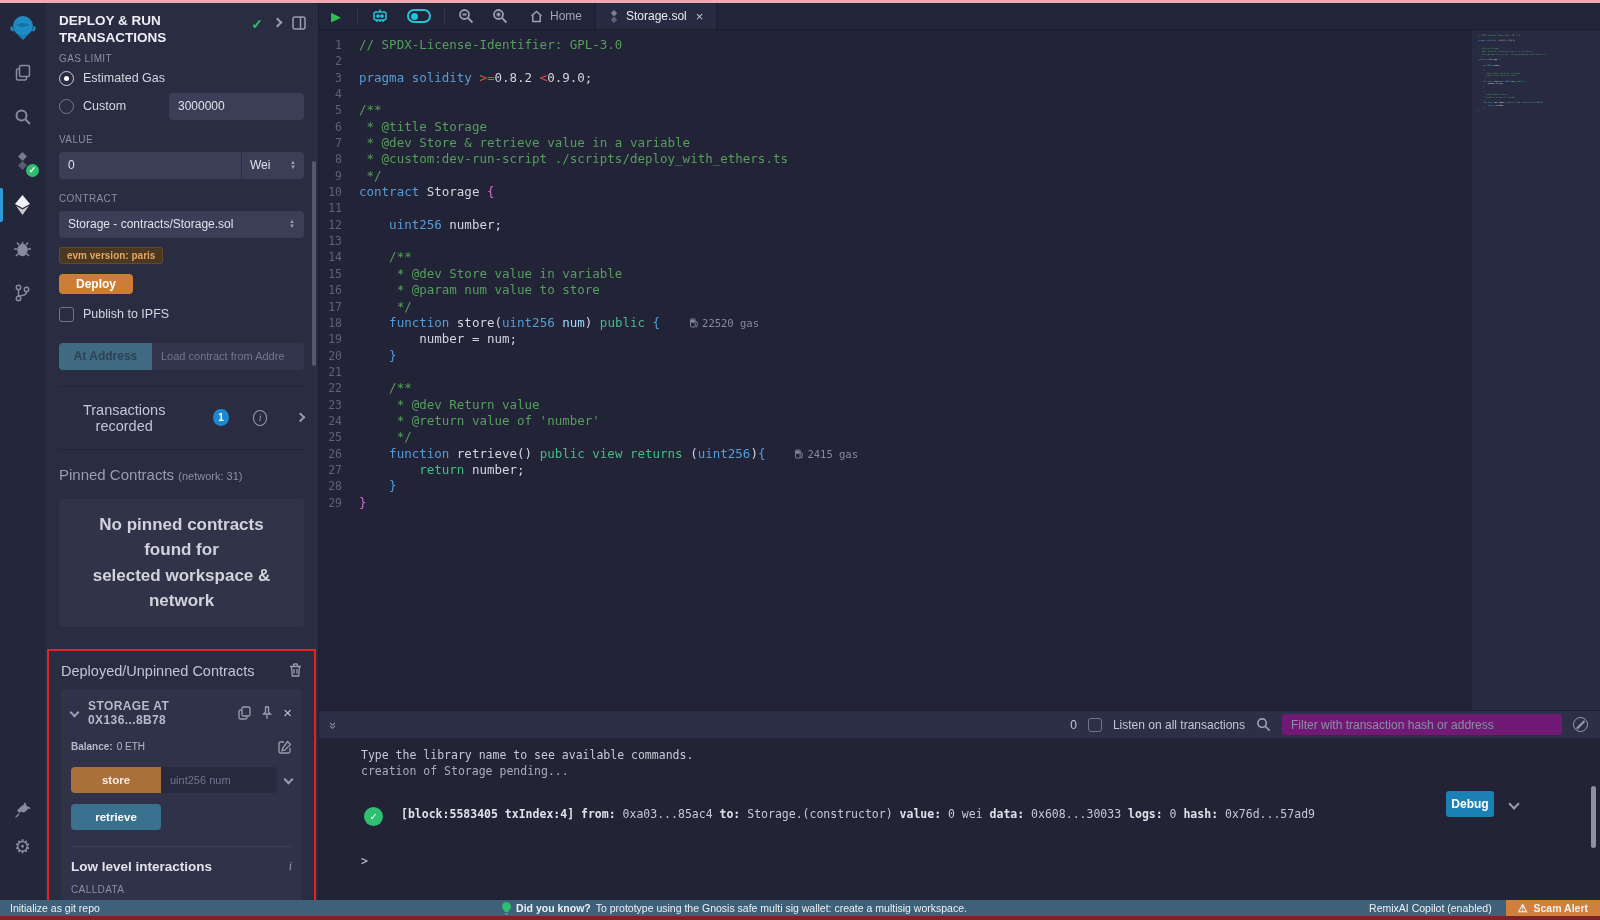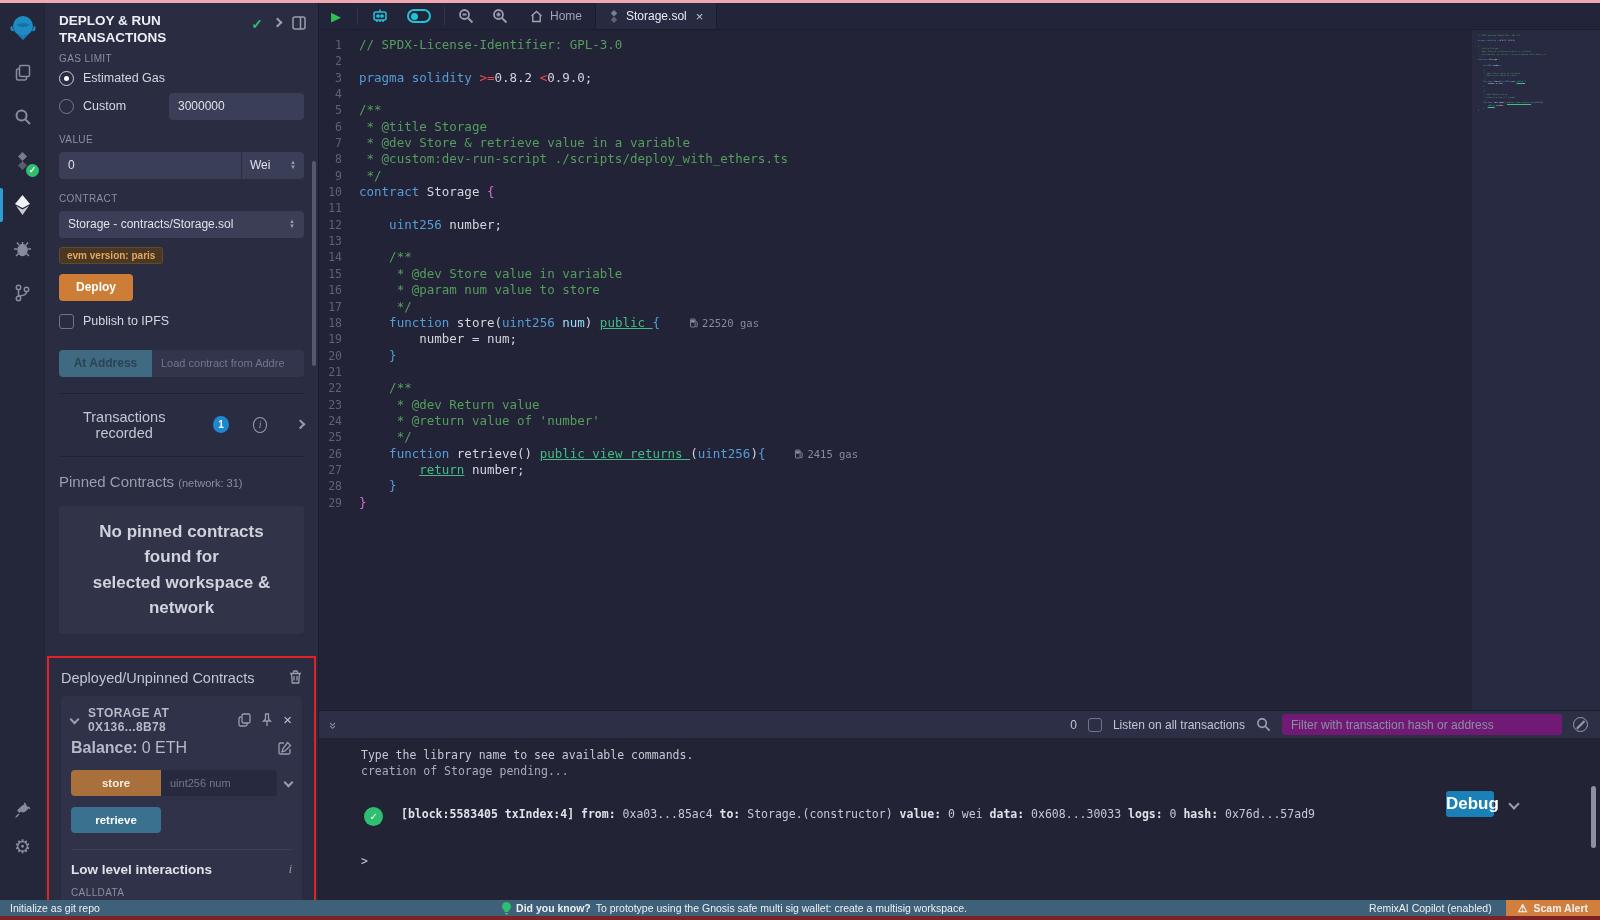--- a/index.html
+++ b/index.html
@@ -45,21 +45,21 @@
   .value-row { display:flex; gap:1px; }
   .value-input { flex:1; border-radius:4px 0 0 4px; }
   .unit-box { width:62px; background:#3a3e57; border-radius:0 4px 4px 0; display:flex; align-items:center;
               justify-content:space-between; padding:0 8px; font-size:12px; color:#dfe1ea; cursor:pointer; }
   .stepper { display:flex; flex-direction:column; font-size:6px; color:#9a9dae; line-height:5px; }
   .select-box { width:100%; background:#3a3e57; border-radius:4px; height:27px; display:flex; align-items:center;
                 justify-content:space-between; padding:0 9px; font-size:12px; color:#dfe1ea; cursor:pointer; }
   .evm-badge { display:inline-block; margin-top:9px; background:#4a3823; color:#e3a75f; border:1px solid #63492a;
                font-size:10px; font-weight:bold; padding:2px 7px; border-radius:3px; }
   .btn { border:none; border-radius:4px; cursor:pointer; font-family:"Liberation Sans",sans-serif; }
-  .deploy-btn { display:block; margin-top:10px; width:74px; height:27px; background:#cd7d35; color:#fff;
+  .deploy-btn { display:block; margin-top:10px; width:74px; height:20px; background:#cd7d35; color:#fff;
                 font-size:12px; font-weight:bold; }
   .chk-row { display:flex; align-items:center; gap:9px; margin-top:13px; }
   .chk { width:15px; height:15px; border:1px solid #70748a; border-radius:3px; background:transparent; }
   .chk-lbl { font-size:12.5px; }
   .ataddr-row { display:flex; margin-top:21px; }
   .ataddr-btn { width:93px; height:27px; background:#3f6a82; color:#2c4356; font-size:12px; font-weight:bold;
                 border-radius:4px 0 0 4px; }
   .ataddr-input { flex:1; min-width:0; border-radius:0 4px 4px 0; background:#32354b; font-size:11px; }
   .hr { height:1px; background:#20223a; margin-top:16px; }
   .trans-row { display:flex; align-items:center; gap:24px; padding:15px 0;text-align:center; }
@@ -74,21 +74,21 @@
                 font-size:17px; font-weight:bold; color:#d0d2dc; line-height:1.5; }
   .red-box { border:2px solid #e42222; margin:22px -12px 0 -12px; padding:8px 12px 30px 12px; }
   .dep-head { display:flex; align-items:flex-start; padding:4px 0 10px 0; }
   .dep-title { font-size:14.5px; color:#c2c5d2; }
   .icon-btn { color:#9a9dae; background:none; border:none; cursor:pointer; display:flex; align-items:center; }
   .contract-card { background:#2f3248; border-radius:4px; padding:10px 10px 13px 10px; }
   .cc-head { display:flex; align-items:center; gap:8px; }
   .cc-title { font-size:12px; font-weight:bold; color:#b6b9c7; letter-spacing:.4px; flex:1; margin-left:2px; }
   .cc-icons { display:flex; gap:10px; align-items:center; }
   .x-glyph { color:#c2c5d2; font-size:15px; line-height:1; }
-  .bal-row { display:flex; align-items:center; margin-top:5px; font-size:16px; color:#b6b9c7; }
+  .bal-row { display:flex; align-items:center; margin-top:13px; font-size:10px; color:#b6b9c7; }
   .bal-row b { font-weight:bold; }
   .fn-row { display:flex; align-items:center; margin-top:13px; gap:0; }
   .store-btn { width:90px; height:26px; background:#a9703c; color:#f5ede2; font-size:11.5px; font-weight:bold;
                border-radius:4px 0 0 4px; flex-shrink:0; }
   .fn-input { flex:1; min-width:0; height:26px; background:#272a3e; border-radius:0 4px 4px 0; font-size:11px; }
   .fn-chev { margin-left:8px; }
   .retrieve-btn { width:90px; height:26px; background:#39718f; color:#fff; font-size:11.5px; font-weight:bold;
                   border-radius:4px; margin-top:11px; }
   .cc-hr { height:1px; background:#3c3f56; margin-top:16px; }
   .lowlvl-row { display:flex; align-items:center; margin-top:12px; }
@@ -108,21 +108,21 @@
   .play-glyph { color:#2fc150; font-size:13px; }
   .tb-sep { width:1px; background:#31344c; margin:4px 4px; }
   .toggle-pill { width:24px; height:14px; border:2px solid #23c3d7; border-radius:8px; position:relative; }
   .toggle-pill::after { content:""; position:absolute; left:2px; top:1.5px; width:7px; height:7px; border-radius:50%; background:#23c3d7; }
   .tab { display:flex; align-items:center; gap:7px; padding:0 13px; font-size:12px; color:#a0a4b6; cursor:pointer; }
   .tab.active { background:#272b42; color:#e8eaf2; border-left:1px solid #1b1d2e; border-right:1px solid #1b1d2e; }
   .editor-body { flex:1; position:relative; background:#222336; overflow:hidden; }
   #code { padding-top:7px; font:12.5px/16.35px "DejaVu Sans Mono",monospace; }
   .code-line { display:flex; white-space:pre; height:16.35px; }
   .ln { width:40px; text-align:right; padding-right:17px; color:#5d617a; flex-shrink:0; font-size:11.5px; }
-  .tok-c { color:#559e5d; } .tok-k { color:#569cd6; } .tok-g { color:#43bd85;text-decoration:underline; }
+  .tok-c { color:#559e5d; } .tok-k { color:#569cd6; } .tok-g { color:#43bd85; }
   .tok-o { color:#e84b4b; } .tok-t { color:#d2d4de; } .tok-p { color:#9cdcfe; }
   .tok-m { color:#d06fd0; } .tok-b { color:#4f9fd8; }
   .gas-hint { color:#878ba0; font-size:10.5px; margin-left:30px; display:flex; align-items:center; gap:4px; }
   .minimap { position:absolute; right:0; top:0; bottom:0; width:128px; background:#272a41; }
   #minimap-code { padding:4px 0 0 6px; font:2px/2.7px "DejaVu Sans Mono",monospace; }
   #minimap-code .code-line { height:2.7px; }
 
   
   .terminal { height:190px; display:flex; flex-direction:column; flex-shrink:0; border-top:1px solid #1b1d2e; }
   .term-header { height:27px; background:#2c2f45; display:flex; align-items:center; padding:0 12px; gap:11px; flex-shrink:0; }
@@ -137,21 +137,21 @@
   .ban-icon { width:15px; height:15px; border:1.5px solid #9a9dae; border-radius:50%; position:relative; }
   .ban-icon::after { content:""; position:absolute; left:1px; top:5.5px; width:11px; height:1.5px; background:#9a9dae; transform:rotate(-45deg); }
   .term-body { flex:1; background:#222334; font:11.5px/16px "DejaVu Sans Mono",monospace; color:#c6c8d4;
                padding:9px 0 0 42px; position:relative; }
   .term-line2 { color:#a9acba; }
   .tx-row { position:relative; margin-top:27px; padding-left:40px; padding-right:170px; }
   .check-circ { position:absolute; left:3px; top:1px; width:19px; height:19px; border-radius:50%; background:#2fbf71;
                 color:#fff; font-size:11px; display:flex; align-items:center; justify-content:center; font-weight:bold; }
   .tx-row b { color:#dfe1ea; }
   .debug-btn { position:absolute; right:106px; top:53px; width:48px; height:26px; background:#1a80b5; color:#fff;
-               font-size:17px; font-weight:bold; border-radius:3px; }
+               font-size:12px; font-weight:bold; border-radius:3px; }
   .debug-chev { position:absolute; right:82px; top:62px; width:8px; height:8px; border-right:2px solid #9a9dae;
                 border-bottom:2px solid #9a9dae; transform:rotate(45deg); }
   .term-scrollthumb { position:absolute; right:4px; top:48px; width:5px; height:62px; background:#8d90a0; border-radius:3px; }
   .prompt { margin-top:31px; color:#c6c8d4; }
 
   
   .statusbar { position:absolute; left:0; right:0; bottom:4px; height:16px; background:#3e6078; display:flex;
                align-items:center; padding-left:10px; font-size:10.5px; color:#eef1f5; z-index:55; }
   .sb-center { flex:1; display:flex; justify-content:center; align-items:center; gap:5px; }
   .sb-right { display:flex; align-items:center; gap:14px; height:100%; }

